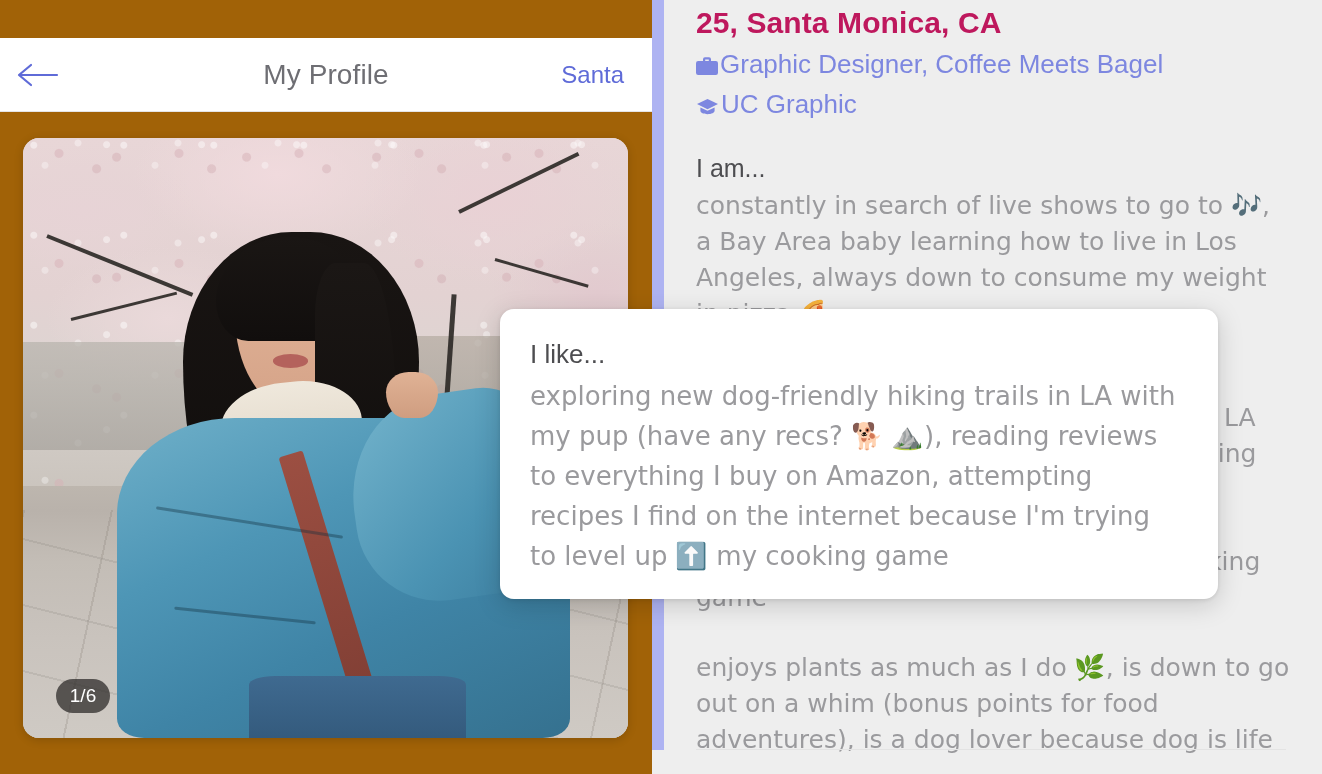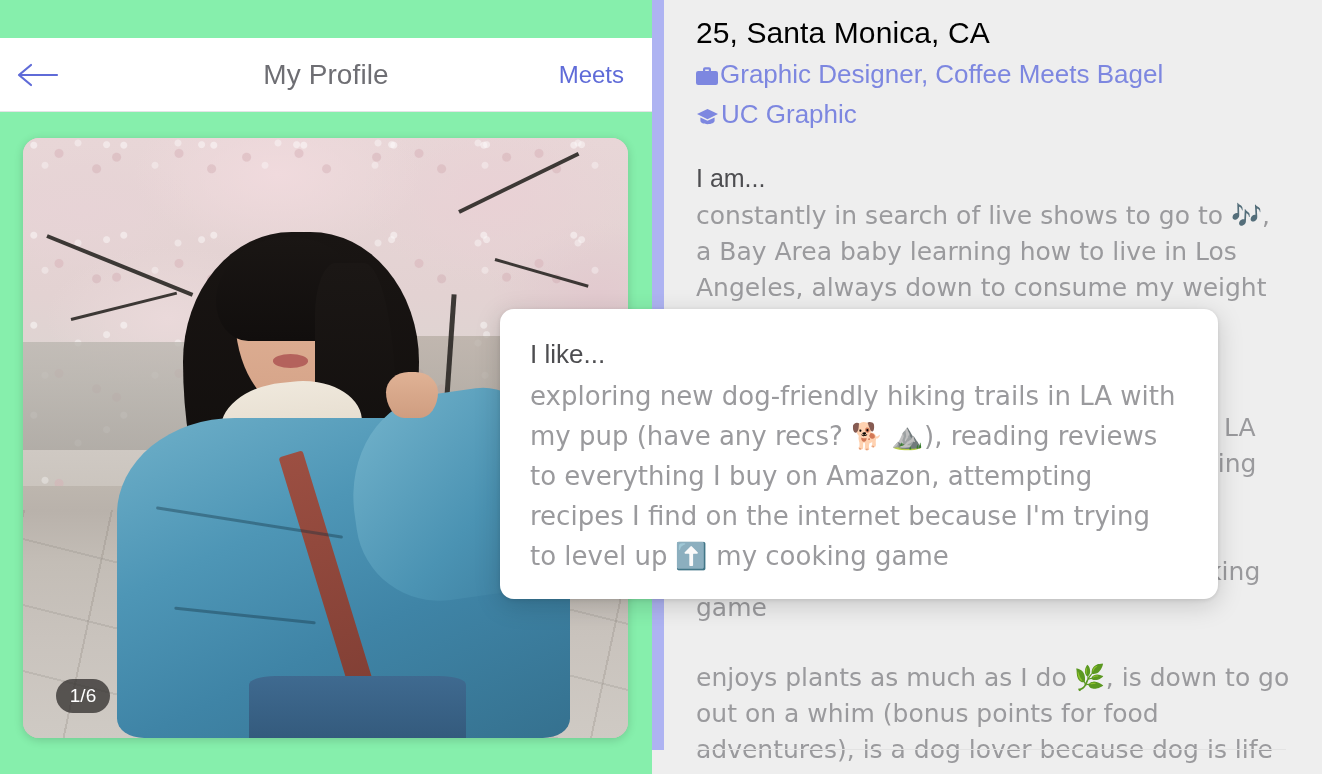--- a/index.html
+++ b/index.html
@@ -17,21 +17,21 @@
     width: 1322px;
     height: 774px;
     overflow: hidden;
   }
 
   
   #left-pane {
     position: absolute;
     left: 0; top: 0;
     width: 652px; height: 774px;
-    background: #86efac;
+    background: #a16207;
     overflow: hidden;
   }
 
   #profile-header {
     position: absolute;
     left: 0; top: 38px;
     width: 652px; height: 74px;
     background: #ffffff;
     border-bottom: 1px solid #e4e4e6;
   }
@@ -242,24 +242,25 @@
   }
 
   #detail-scroll {
     position: absolute;
     left: 12px; top: 0;
     width: 658px; height: 774px;
     padding: 0 30px 0 32px;
   }
 
   #headline {
-    margin-top: 16px;
+    margin-top: 6px;
     font-size: 30px;
-    color: #000000;
+    color: #be185d;
     letter-spacing: .1px;
+    font-weight: bold;
   }
 
   .meta-row {
     display: flex;
     align-items: baseline;
     gap: 2px;
     margin-top: 9px;
     font-size: 26px;
     color: #7d87e0;
     cursor: pointer;
@@ -313,21 +314,21 @@
       <div id="back-button">
         <span>
           <svg width="44" height="26" viewBox="0 0 44 26" fill="none">
             <path d="M42 13 H4 M16 3 L4 13 L16 23" stroke="#5f6bd8" stroke-width="2.2" stroke-linecap="round" stroke-linejoin="round"></path>
           </svg>
         </span>
       </div>
 
       <div id="page-title">My Profile</div>
 
-      <div id="edit-button">Meets</div>
+      <div id="edit-button">Santa</div>
     </div>
 
     <div id="photo-card">
       <div class="ph-layer ph-sky"></div>
       <div class="ph-layer ph-blossom-tex"></div>
       <div class="ph-layer ph-wall"></div>
       <div class="ph-layer ph-wall2"></div>
       <div class="ph-layer ph-ground"></div>
       <div class="ph-layer ph-pavers"></div>
 

